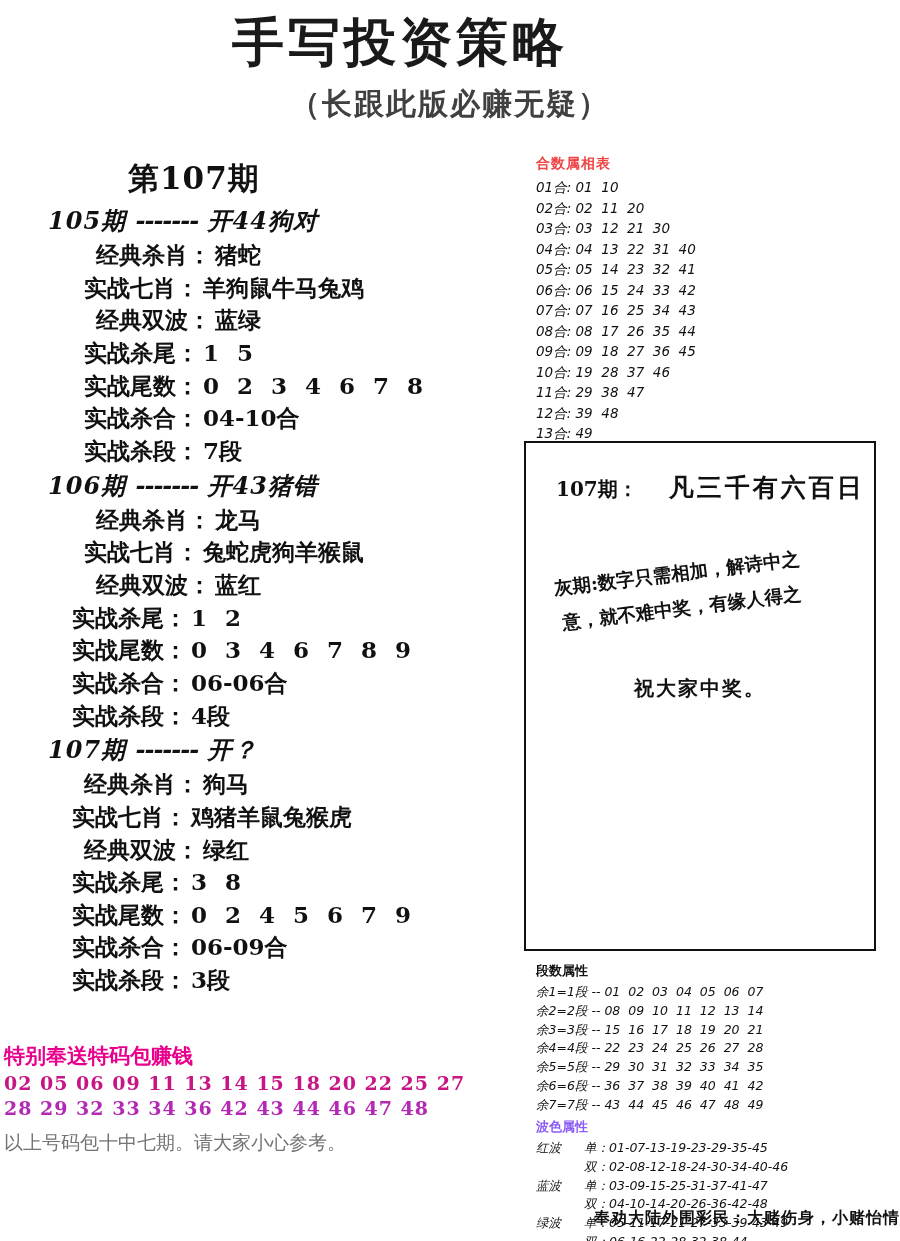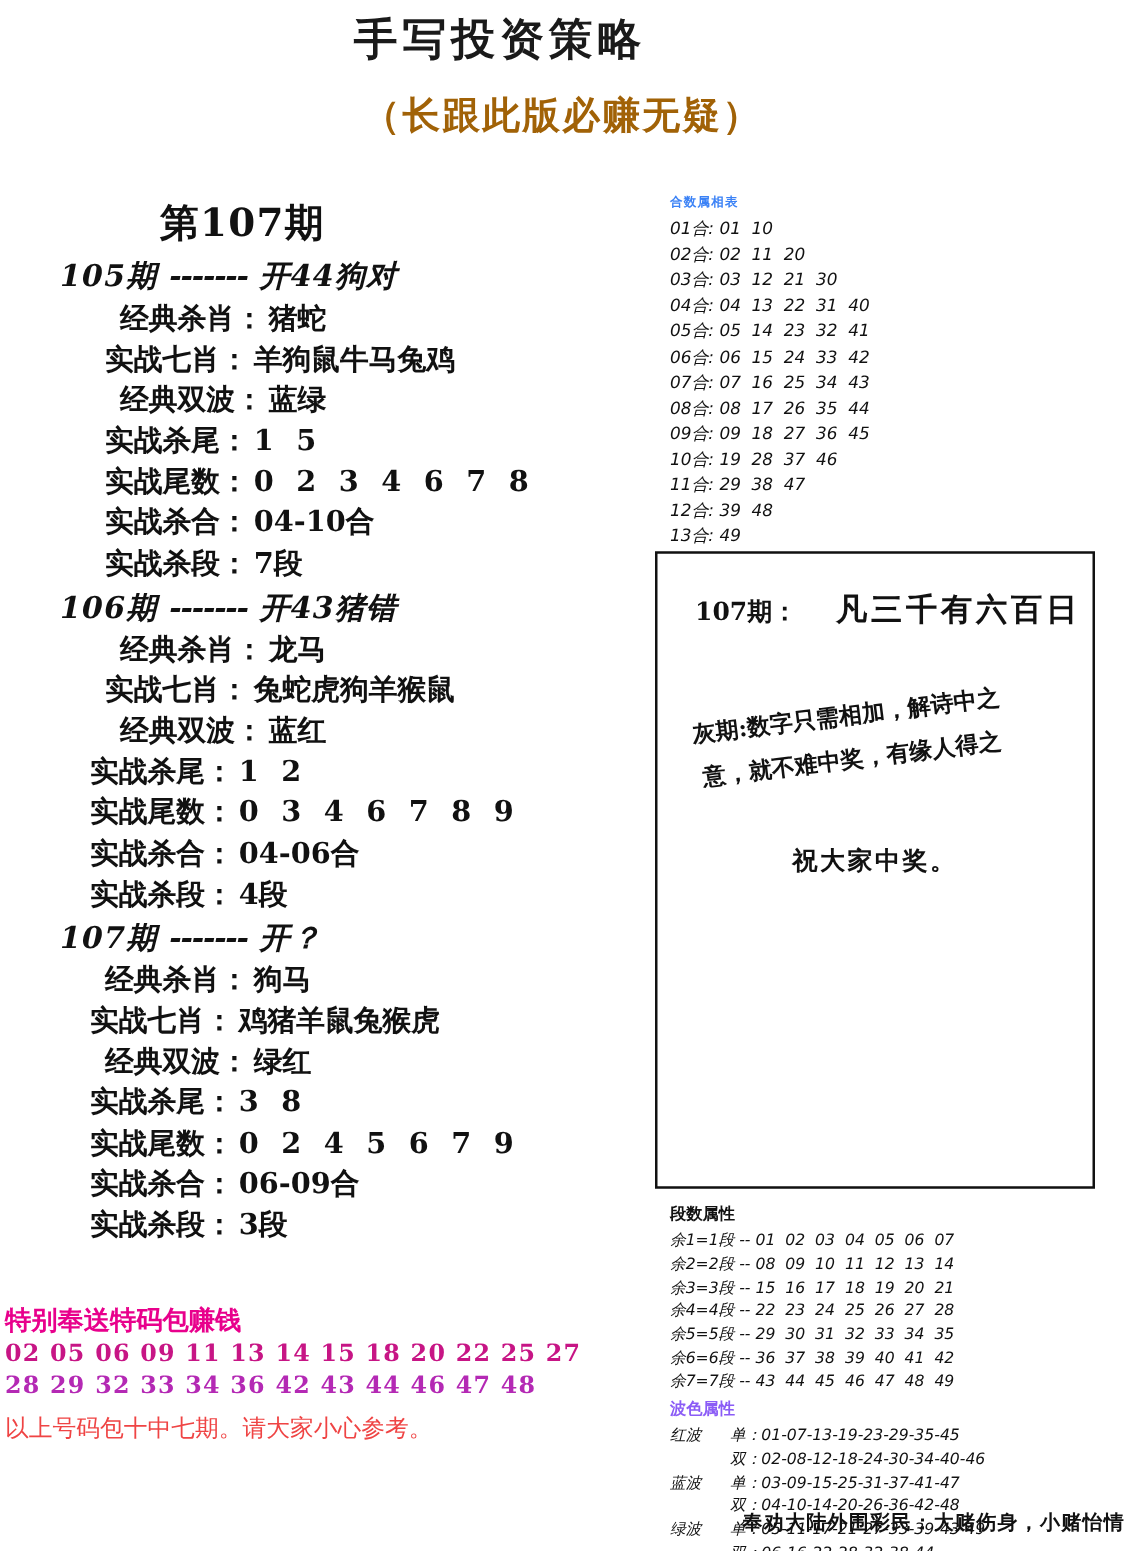--- a/index.html
+++ b/index.html
@@ -6,26 +6,26 @@
   body{
     width:900px;height:1241px;background:#ffffff;
     font-family:"DejaVu Sans","Liberation Sans",sans-serif;
     position:relative;overflow:hidden;color:#000;
   }
   .page{position:relative;width:900px;height:1241px;}
 
   
   .title-main{
     position:absolute;left:0;top:8px;width:800px;text-align:center;
-    font-size:35px;font-weight:bold;color:#1a1a1a;letter-spacing:4px;
+    font-size:52px;font-weight:bold;color:#1a1a1a;letter-spacing:4px;
     font-family:Liberation Mono, monospace;
   }
   .title-sub{
-    position:absolute;left:0;top:72px;width:900px;text-align:center;
-    font-size:30px;font-weight:bold;color:#a16207;letter-spacing:2px;
+    position:absolute;left:0;top:84px;width:900px;text-align:center;
+    font-size:30px;font-weight:bold;color:#404040;letter-spacing:2px;
     font-family:"DejaVu Serif","Liberation Serif",serif;
   }
   .issue-title{
     position:absolute;left:128px;top:158px;
     font-size:31px;font-weight:bold;color:#111;letter-spacing:1px;
     font-family:"DejaVu Serif","Liberation Serif",serif;
   }
 
   
   .left-col{position:absolute;left:0;top:205px;width:520px;}
@@ -59,36 +59,36 @@
     position:absolute;left:4px;top:1072px;
     font-size:19px;color:#c71585;letter-spacing:1px;font-weight:bold;
     font-family:"DejaVu Serif","Liberation Serif",serif;
   }
   .bonus-nums2{
     position:absolute;left:4px;top:1097px;
     font-size:19px;color:#b429b4;letter-spacing:1px;font-weight:bold;
     font-family:"DejaVu Serif","Liberation Serif",serif;
   }
   .bonus-note1{
-    position:absolute;left:4px;top:1130px;font-size:19px;color:#ef4444;
+    position:absolute;left:4px;top:1130px;font-size:19px;color:#737373;
     font-family:"DejaVu Serif","Liberation Serif",serif;
   }
   .bonus-note2{
     position:absolute;left:4px;top:1156px;font-size:19px;color:#111;
     font-family:"DejaVu Serif","Liberation Serif",serif;
   }
   .footer{
     position:absolute;left:0;top:1208px;width:900px;text-align:right;
     font-size:16px;color:#111;font-weight:bold;letter-spacing:1px;
     font-family:"DejaVu Serif","Liberation Serif",serif;
   }
 
   
   .he-table{position:absolute;left:536px;top:155px;width:340px;}
-  .he-title{font-size:10px;font-weight:bold;color:#3b82f6;margin-bottom:4px;letter-spacing:1px;}
+  .he-title{font-size:14px;font-weight:bold;color:#ef4444;margin-bottom:4px;letter-spacing:1px;}
   .he-row{font-size:13.5px;color:#111;line-height:1.52;font-style:italic;white-space:pre;}
   .he-row .hk{font-style:italic;}
 
   .poem-box{
     position:absolute;left:524px;top:441px;width:352px;height:510px;
     border:2px solid #111;box-sizing:border-box;
   }
   .poem-head{
     position:absolute;left:30px;top:28px;font-size:20px;font-weight:bold;color:#111;
     font-family:"DejaVu Serif","Liberation Serif",serif;white-space:nowrap;
@@ -184,21 +184,21 @@
       <div class="row ind3">
           <span class="lbl">实战杀尾：</span>
           <span class="val spaced">1 2</span>
         </div>
       <div class="row ind3">
           <span class="lbl">实战尾数：</span>
           <span class="val spaced">0 3 4 6 7 8 9</span>
         </div>
       <div class="row ind3">
           <span class="lbl">实战杀合：</span>
-          <span class="val">04-06合</span>
+          <span class="val">06-06合</span>
         </div>
       <div class="row ind3">
           <span class="lbl">实战杀段：</span>
           <span class="val">4段</span>
         </div>
     </div>
 
     <div class="blk">
       <div class="blk-head" style="">
         <span>107期</span>

